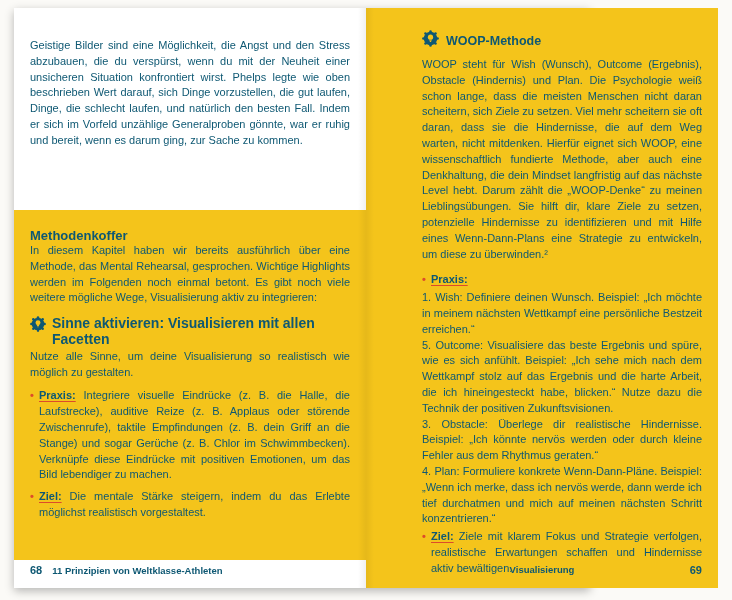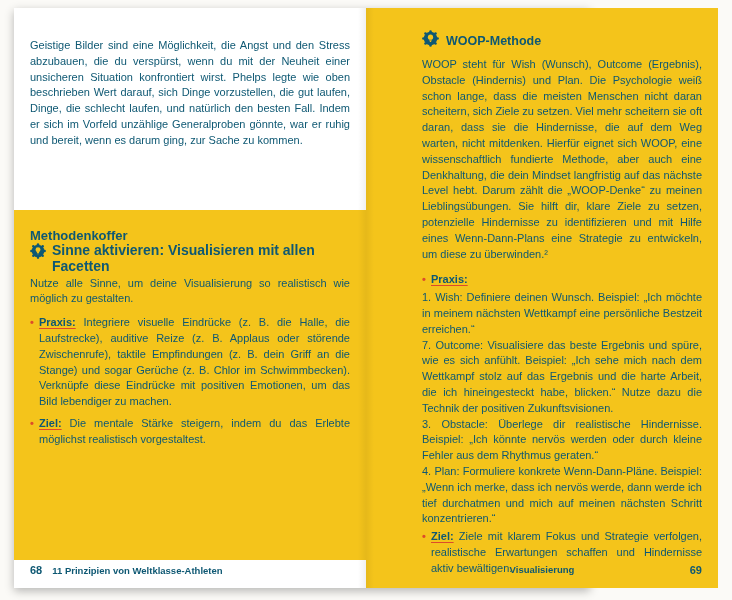--- a/index.html
+++ b/index.html
@@ -69,20 +69,21 @@
 
 <div class="spread">
 
   <div class="page page-left">
 
     <p class="intro-par body-text">Geistige Bilder sind eine Möglichkeit, die Angst und den Stress abzubauen, die du verspürst, wenn du mit der Neuheit einer unsicheren Situation konfrontiert wirst. Phelps legte wie oben beschrieben Wert darauf, sich Dinge vorzustellen, die gut laufen, Dinge, die schlecht laufen, und natürlich den besten Fall. Indem er sich im Vorfeld unzählige Generalproben gönnte, war er ruhig und bereit, wenn es darum ging, zur Sache zu kommen.</p>
 
     <div class="yellow-block">
       <h2 class="section-title">Methodenkoffer</h2>
 
+      <p class="methods-par body-text">In diesem Kapitel haben wir bereits ausführlich über eine Methode, das Mental Rehearsal, gesprochen. Wichtige Highlights werden im Folgenden noch einmal betont. Es gibt noch viele weitere mögliche Wege, Visualisierung aktiv zu integrieren:</p>
 
       <div class="tip-line">
         <span class="ticon">
           <svg width="16" height="16" viewBox="0 0 24 24" aria-hidden="true">
             <g fill="#0e5873">
               <circle cx="12" cy="12" r="9.5"></circle>
               <circle cx="22" cy="12" r="1.8"></circle>
                 <circle cx="19.07" cy="19.07" r="1.8"></circle>
               <circle cx="12" cy="22" r="1.8"></circle>
                 <circle cx="4.93" cy="19.07" r="1.8"></circle>
@@ -147,21 +148,21 @@
       </div>
 
       <p class="rp-par body-text">WOOP steht für Wish (Wunsch), Outcome (Ergebnis), Obstacle (Hindernis) und Plan. Die Psychologie weiß schon lange, dass die meisten Menschen nicht daran scheitern, sich Ziele zu setzen. Viel mehr scheitern sie oft daran, dass sie die Hindernisse, die auf dem Weg warten, nicht mitdenken. Hierfür eignet sich WOOP, eine wissenschaftlich fundierte Methode, aber auch eine Denkhaltung, die dein Mindset langfristig auf das nächste Level hebt. Darum zählt die „WOOP-Denke“ zu meinen Lieblingsübungen. Sie hilft dir, klare Ziele zu setzen, potenzielle Hindernisse zu identifizieren und mit Hilfe eines Wenn-Dann-Plans eine Strategie zu entwickeln, um diese zu überwinden.²</p>
 
       <div class="praxis-line">
         <span class="bullet-marker">•</span>
         <span class="bullet-content body-text"><span class="blabel">Praxis:</span></span>
       </div>
 
       <p class="step-par body-text">1. Wish: Definiere deinen Wunsch. Beispiel: „Ich möchte in meinem nächsten Wettkampf eine persönliche Bestzeit erreichen.“</p>
-      <p class="step-par body-text">7. Outcome: Visualisiere das beste Ergebnis und spüre, wie es sich anfühlt. Beispiel: „Ich sehe mich nach dem Wettkampf stolz auf das Ergebnis und die harte Arbeit, die ich hineingesteckt habe, blicken.“ Nutze dazu die Technik der positiven Zukunftsvisionen.</p>
+      <p class="step-par body-text">5. Outcome: Visualisiere das beste Ergebnis und spüre, wie es sich anfühlt. Beispiel: „Ich sehe mich nach dem Wettkampf stolz auf das Ergebnis und die harte Arbeit, die ich hineingesteckt habe, blicken.“ Nutze dazu die Technik der positiven Zukunftsvisionen.</p>
       <p class="step-par body-text">3. Obstacle: Überlege dir realistische Hindernisse. Beispiel: „Ich könnte nervös werden oder durch kleine Fehler aus dem Rhythmus geraten.“</p>
       <p class="step-par body-text">4. Plan: Formuliere konkrete Wenn-Dann-Pläne. Beispiel: „Wenn ich merke, dass ich nervös werde, dann werde ich tief durchatmen und mich auf meinen nächsten Schritt konzentrieren.“</p>
 
       <div class="bullet-row ziel-row">
         <span class="bullet-marker">•</span>
         <span class="bullet-content body-text"><span class="blabel">Ziel:</span><span> Ziele mit klarem Fokus und Strategie verfolgen, realistische Erwartungen schaffen und Hindernisse aktiv bewältigen.</span></span>
       </div>
     </div>
 
     <div class="footer">

